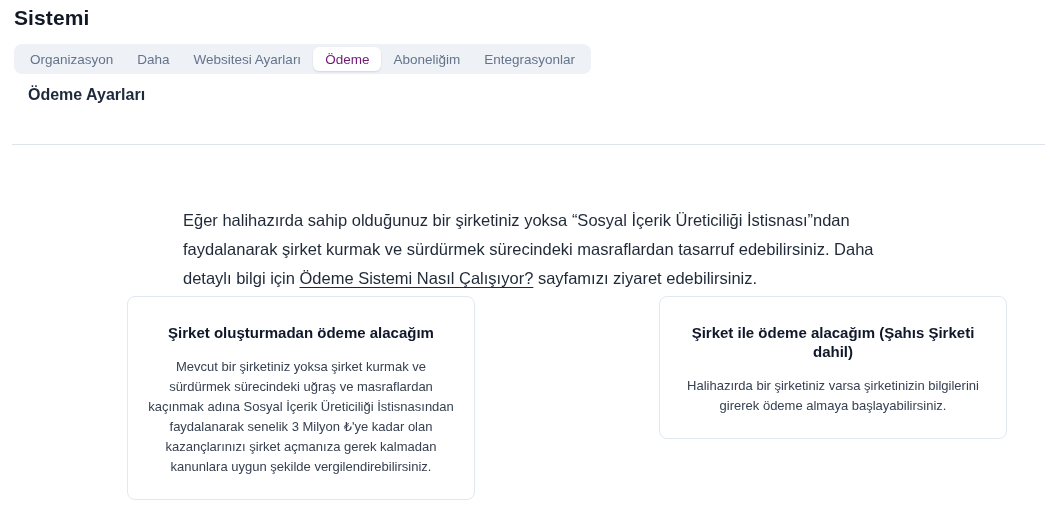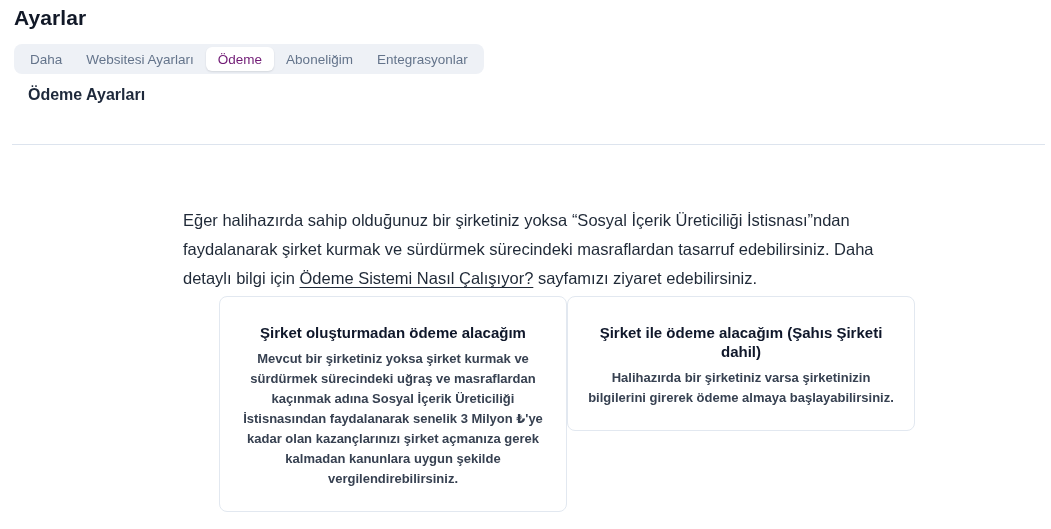--- a/index.html
+++ b/index.html
@@ -61,49 +61,50 @@
   }
   .intro a {
     color: #1f2937; text-decoration: underline;
     text-underline-offset: 3px; cursor: pointer;
   }
 
   
   .options {
     position: absolute; left: 127px; top: 296px;
     width: 880px;
-    display: flex; justify-content: center; align-items: flex-start;
+    display: flex; justify-content: space-between; align-items: flex-start;
   }
   .card {
     width: 348px;
     background: #ffffff;
     border: 1px solid #e2e8f0;
     border-radius: 8px;
     padding: 26px 18px 22px 18px;
     text-align: center;
     cursor: pointer;
   }
   .card-title {
     font-size: 15px; font-weight: 700; color: #0f172a;
     line-height: 19px;
   }
   .card-desc {
-    margin-top: 7px;
-    font-size: 13px; font-weight: 700; color: #374151;
+    margin-top: 15px;
+    font-size: 13px; font-weight: 400; color: #374151;
     line-height: 20px;
   }
 </style>
 </head>
 <body>
 
 <div class="page">
 
-  <h1 class="page-title">Ayarlar</h1>
+  <h1 class="page-title">Sistemi</h1>
 
   <nav class="tabbar">
+    <button class="tab">Organizasyon</button>
     <button class="tab">Daha</button>
     <button class="tab">Websitesi Ayarları</button>
     <button class="tab active">Ödeme</button>
     <button class="tab">Aboneliğim</button>
     <button class="tab">Entegrasyonlar</button>
   </nav>
 
   <h2 class="section-heading">Ödeme Ayarları</h2>
 
   <div class="divider"></div>

